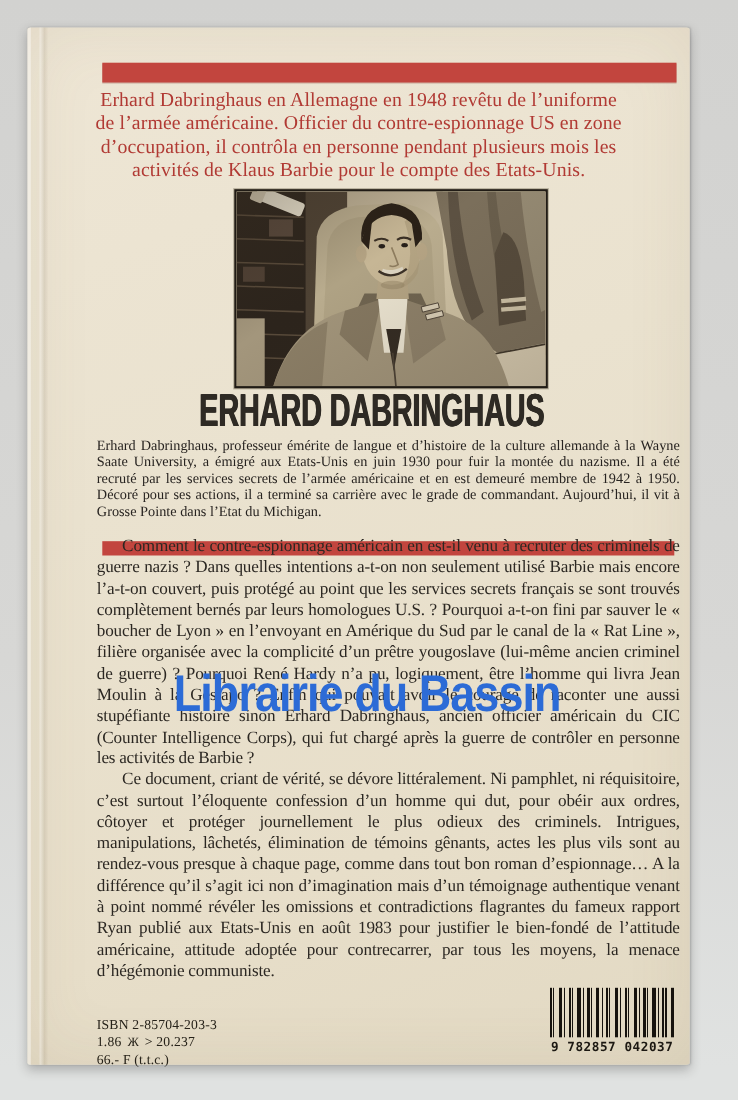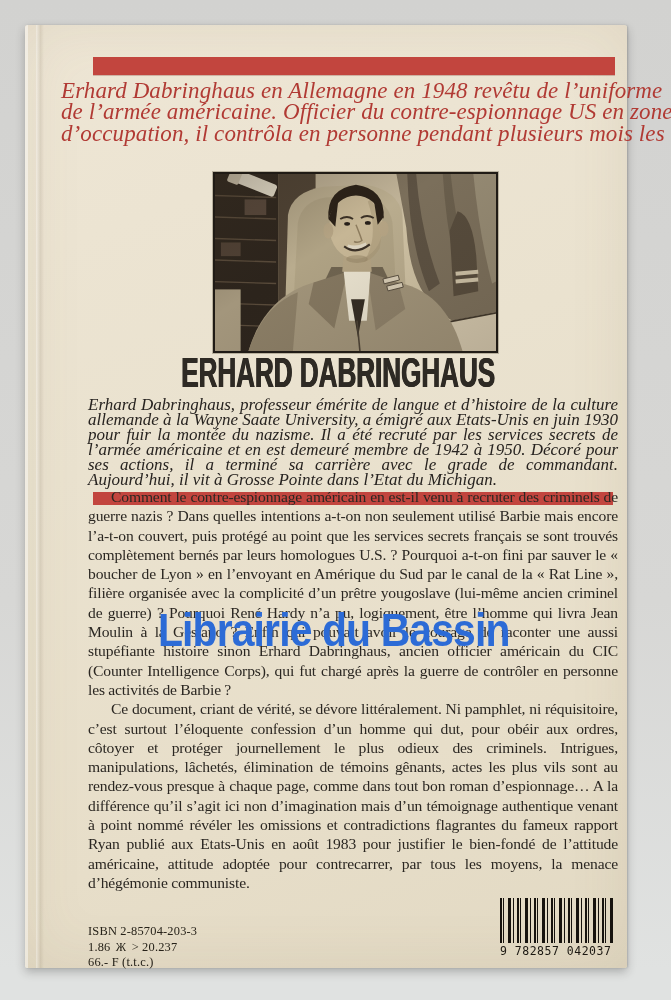--- a/index.html
+++ b/index.html
@@ -29,21 +29,21 @@
   .edge-highlight{
     position:absolute;left:0;top:0;bottom:0;width:3px;
     background:rgba(255,255,255,.45);border-radius:3px 0 0 2px;
   }
   .redbar{position:absolute;background:var(--red);}
   .redbar.top{left:68px;top:32px;width:522px;height:18px;box-shadow:0 1px 0 rgba(120,30,25,.25);}
   .redbar.mid{left:68px;top:467px;width:520px;height:13px;}
   
   .intro{
     position:absolute;left:36px;top:55px;width:530px;text-align:center;
-    color:var(--red-text);font-size:23px;line-height:21.3px;letter-spacing:.1px;font-style:italic;
+    color:var(--red-text);font-size:18px;line-height:21.3px;letter-spacing:.1px;
   }
   .intro div{white-space:nowrap;}
   
   .photo{
     position:absolute;left:188px;top:147px;width:285px;height:181px;
     border:2px solid #201b15;box-shadow:0 0 0 1px rgba(90,80,60,.35);
     background:#bfb297;overflow:hidden;
   }
   .photo svg{display:block;width:100%;height:100%;}
   
@@ -51,21 +51,21 @@
   .title-row span{
     display:inline-block;font-family:"Liberation Sans",sans-serif;font-weight:bold;
     font-size:42px;line-height:42px;color:#2e2a24;letter-spacing:0px;
     transform:scaleX(.62);transform-origin:center;
     text-shadow:.7px 0 0 currentColor,-.7px 0 0 currentColor;
     white-space:nowrap;
   }
   
   .bio{
     position:absolute;left:63px;top:373px;width:530px;
-    font-style:italic;font-size:17px;line-height:14.9px;color:#272320;
+    font-size:13px;line-height:14.9px;color:#272320;
     text-align:justify;letter-spacing:0;
   }
   
   .bodytext{
     position:absolute;left:63px;top:462px;width:530px;height:432px;overflow:hidden;
     font-size:15.6px;line-height:19.3px;color:var(--ink);
     text-align:justify;letter-spacing:-.15px;word-spacing:-.3px;
     hyphens:auto;
   }
   .bodytext p{text-indent:23px;}
@@ -80,21 +80,21 @@
   .bars{
     height:45px;
     background:repeating-linear-gradient(90deg,
       #17130e 0 2px, transparent 2px 3px,
       #17130e 3px 4px, transparent 4px 8px,
       #17130e 8px 11px, transparent 11px 13px,
       #17130e 13px 14px, transparent 14px 17px);
   }
   .digits{
     margin-top:1px;font-family:"DejaVu Sans Mono",monospace;
-    font-size:11.5px;letter-spacing:.5px;color:#1c1812;text-align:left;white-space:nowrap;
+    font-size:11.5px;letter-spacing:.5px;color:#1c1812;text-align:center;white-space:nowrap;font-weight:bold;
   }
   
   .watermark{
     position:absolute;left:158px;top:606px;z-index:9;
     font-family:"Liberation Sans",sans-serif;font-weight:bold;
     font-size:47px;line-height:48px;color:var(--watermark);
     transform:scaleX(.87);transform-origin:left center;
     letter-spacing:-1px;white-space:nowrap;
   }
 </style>
@@ -106,20 +106,21 @@
   <div class="book">
     <div class="edge-highlight"></div>
     <div class="hinge"></div>
 
     <div class="redbar top"></div>
 
     <div class="intro">
       <div>Erhard Dabringhaus en Allemagne en 1948 revêtu de l’uniforme</div>
       <div>de l’armée américaine. Officier du contre-espionnage US en zone</div>
       <div>d’occupation, il contrôla en personne pendant plusieurs mois les</div>
+      <div>activités de Klaus Barbie pour le compte des Etats-Unis.</div>
     </div>
 
     <div class="photo">
       <svg viewBox="0 0 285 181" preserveAspectRatio="none">
         <defs>
           <linearGradient id="vig" x1="0" y1="0" x2="1" y2="1">
             <stop offset="0" stop-color="#3a2f22" stop-opacity=".35"></stop>
             <stop offset=".4" stop-color="#3a2f22" stop-opacity="0"></stop>
             <stop offset="1" stop-color="#3a2f22" stop-opacity=".18"></stop>
           </linearGradient>

